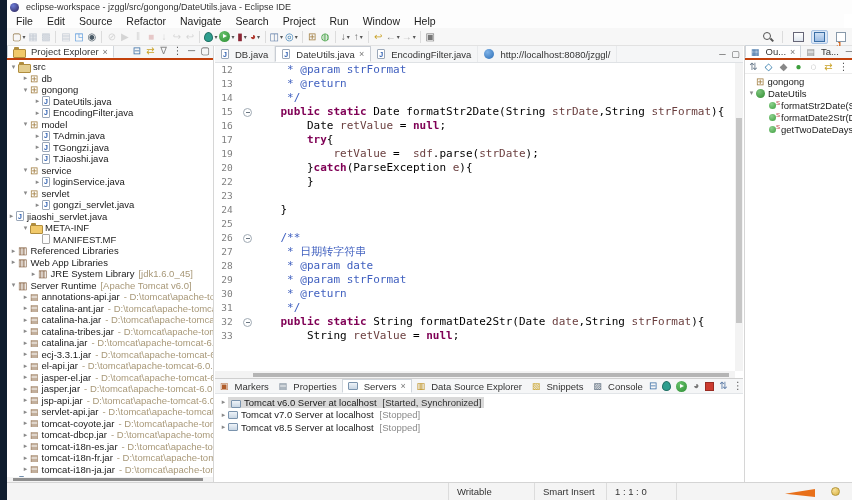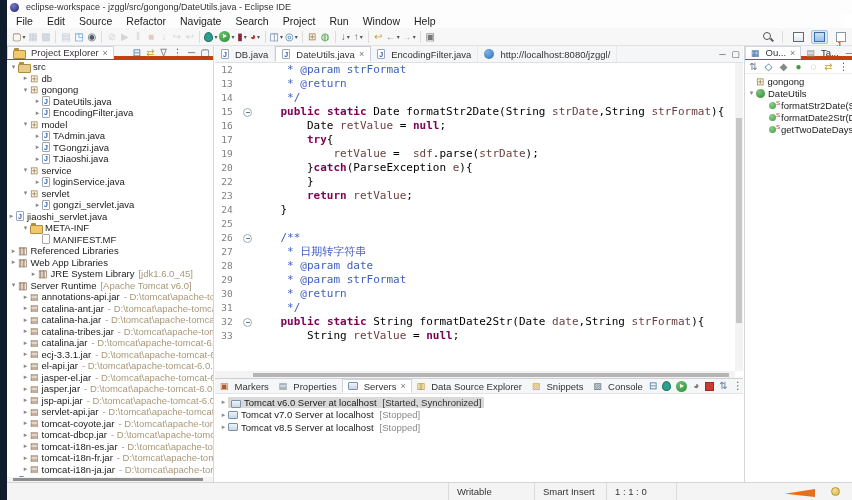--- a/index.html
+++ b/index.html
@@ -63,22 +63,22 @@
   .ic-stop{width:9px;height:9px;background:#cc3b2f;border:1px solid #992b22;}
   .ic-search{position:relative;width:12px;height:12px;}
   .ic-search::before{content:"";position:absolute;left:1px;top:1px;width:6px;height:6px;border:1.5px solid #555;border-radius:50%;}
   .ic-search::after{content:"";position:absolute;left:8px;top:8px;width:4px;height:1.5px;background:#555;transform:rotate(45deg);}
   .ic-openpersp{width:11px;height:10px;border:1px solid #667;background:linear-gradient(#fff,#dfe6ee);}
   .ic-javaee{width:11px;height:10px;border:1px solid #3a6ea5;background:linear-gradient(#cfe0f5,#9cbce4);}
   .ic-javap{width:10px;height:10px;border:1px solid #8899aa;background:#fff;}
   .ic-javap::before{content:"J";font-size:8px;font-weight:bold;color:#d35400;}
 
   
-  .panel-tabs{position:absolute;left:0;top:0;right:0;height:14px;background:#f5f6f7;border-bottom:4px solid #c2410c;
-              display:flex;align-items:flex-start;font-size:9.5px;}
+  .panel-tabs{position:absolute;left:0;top:0;right:0;height:14px;background:#f5f6f7;border-bottom:2px solid #c2410c;
+              display:flex;align-items:flex-end;font-size:9.5px;}
   .ptab{display:flex;align-items:center;gap:3px;padding:0 5px;color:#333;white-space:nowrap;}
   .ptab.active{background:#fff;border:1px solid #cfd5db;border-bottom-color:#fff;}
   .close{color:#777;font-size:9px;margin-left:1px;}
   .panel-tools{margin-left:auto;display:flex;align-items:center;gap:3px;padding-right:2px;font-size:9px;color:#667;}
   .panel-tools .tbi{min-width:10px;}
 
   
   .pe-panel{position:absolute;left:7px;top:46px;width:207px;height:436px;background:#fff;border-right:1px solid #d6d6d6;overflow:hidden;}
   .pe-tree{position:absolute;left:0;top:15px;right:0;bottom:5px;overflow:hidden;font-size:9.5px;}
   .pe-row{height:11.5px;display:flex;align-items:center;white-space:nowrap;}
@@ -584,21 +584,20 @@
           <span class="ct"><span class="tk-d">		}</span><span class="tk-k">catch</span><span class="tk-d">(ParseException </span><span class="tk-v">e</span><span class="tk-d">){</span></span>
         </div>
         <div class="cl">
           <span class="ln">22</span>
           <span class="fold"></span>
           <span class="ct"><span class="tk-d">		}</span></span>
         </div>
         <div class="cl">
           <span class="ln">23</span>
           <span class="fold"></span>
-          <span class="ct"><span class="tk-d">		</span><span class="tk-k">return</span><span class="tk-d"> </span><span class="tk-v">retValue</span><span class="tk-d">;</span></span>
         </div>
         <div class="cl">
           <span class="ln">24</span>
           <span class="fold"></span>
           <span class="ct"><span class="tk-d">	}</span></span>
         </div>
         <div class="cl">
           <span class="ln">25</span>
           <span class="fold"></span>
           <span class="ct"></span>

